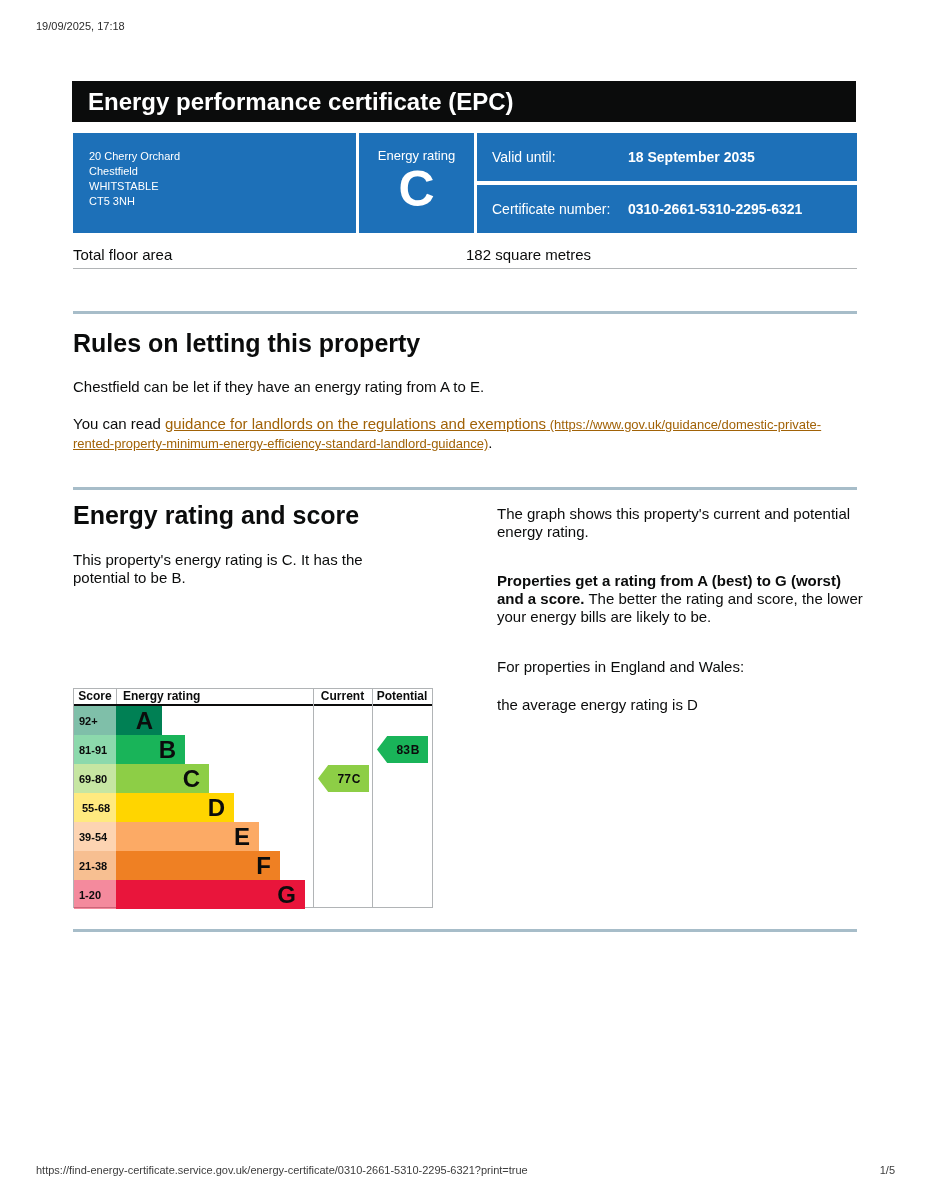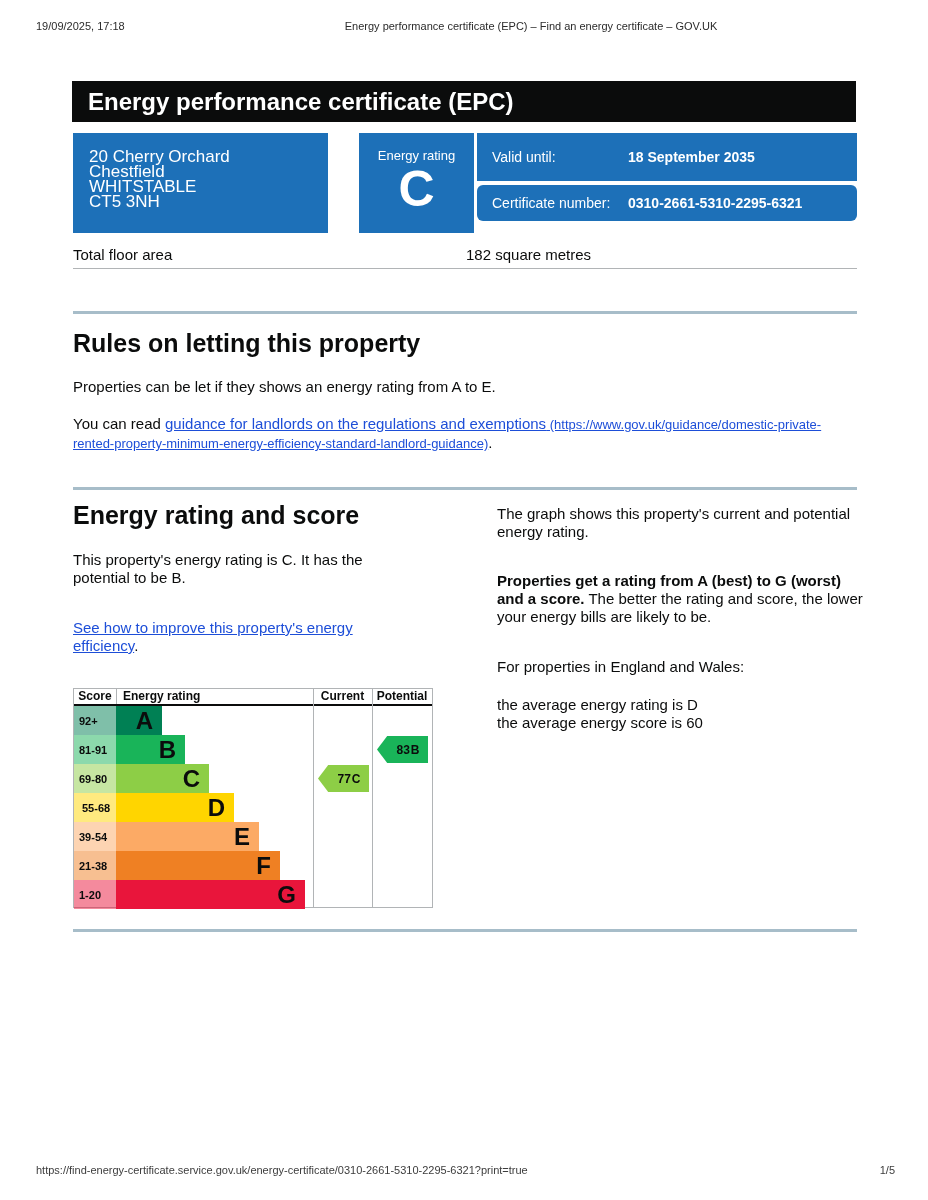--- a/index.html
+++ b/index.html
@@ -6,37 +6,37 @@
   #page{position:relative;width:928px;height:1200px;background:#fff;overflow:hidden;
         font-family:"Liberation Sans", sans-serif;color:#0b0c0c;}
   .meta{position:absolute;font-size:11px;color:#2b2b2b;white-space:nowrap;}
   .meta-date{left:36px;top:20px;}
   .meta-title{left:231px;top:20px;width:600px;text-align:center;}
   .banner{position:absolute;left:72px;top:81px;width:784px;height:41px;background:#0b0c0c;
           display:flex;align-items:center;box-sizing:border-box;padding-left:16px;}
   .banner-title{color:#fff;font-size:24px;font-weight:bold;}
   .summary{position:absolute;left:73px;top:133px;width:784px;height:100px;}
   .panel{position:absolute;box-sizing:border-box;color:#fff;}
-  .addr-panel{left:0;top:0;width:255px;height:100px;padding:16px;font-size:17px;line-height:15px;}
+  .addr-panel{left:0;top:0;width:283px;height:100px;padding:16px;font-size:11px;line-height:15px;}
   .rating-panel{left:286px;top:0;width:115px;height:100px;text-align:center;}
   .rating-label{font-size:13px;margin-top:15px;}
   .rating-letter{font-size:50px;font-weight:bold;line-height:52px;}
   .valid-panel{left:404px;top:0;width:380px;height:48px;}
-  .cert-panel{left:404px;top:52px;width:380px;height:36px;border-radius:6px;}
+  .cert-panel{left:404px;top:52px;width:380px;height:48px;}
   .kv{display:flex;align-items:center;height:100%;font-size:14px;}
   .kv .k{margin-left:15px;width:136px;}
   .kv .v{font-weight:bold;}
   .prop-table{position:absolute;left:73px;top:241px;width:784px;}
   .prop-row{display:flex;align-items:center;height:27px;border-bottom:1px solid #b1b4b6;font-size:15px;}
   .prop-label{width:393px;}
   .hr{position:absolute;left:73px;width:784px;height:3px;background:#a7bdc9;}
   .hr1{top:311px;} .hr2{top:487px;} .hr3{top:929px;}
   .h2{position:absolute;font-size:25px;font-weight:bold;line-height:23px;}
   .body-text{position:absolute;font-size:15px;line-height:18px;}
-  a.govlink{color:#1d4ed8;text-decoration:underline;cursor:pointer;text-align:right;}
+  a.govlink{color:#a16207;text-decoration:underline;cursor:pointer;text-align:right;}
   .link-url{font-size:13px;}
   .chart{position:absolute;left:73px;top:688px;width:360px;height:220px;border:1px solid #b1b4b6;box-sizing:border-box;}
   .chart-header{position:relative;height:15px;border-bottom:2px solid #0b0c0c;font-size:12px;font-weight:bold;line-height:14px;}
   .ch{position:absolute;top:0;}
   .ch-score{left:0;width:42px;text-align:center;}
   .ch-rating{left:42px;padding-left:7px;}
   .ch-current{left:239px;width:59px;text-align:center;}
   .ch-potential{left:298px;width:60px;text-align:center;}
   .chart-rows{position:absolute;left:0;top:17px;width:358px;}
   .chart-row{position:relative;height:29px;}
@@ -53,21 +53,20 @@
   .footer{position:absolute;font-size:11px;color:#3c3c3c;white-space:nowrap;}
   .footer-url{left:36px;top:1164px;}
   .footer-page{right:33px;top:1164px;}
 </style>
 </head>
 <body>
 
 <div id="page">
 
   <div class="meta meta-date">19/09/2025, 17:18</div>
-  <div class="meta meta-title">Energy performance certificate (EPC) – Find an energy certificate – GOV.UK</div>
 
   <div class="banner">
     <span class="banner-title">Energy performance certificate (EPC)</span>
   </div>
 
   <div class="summary">
     <div class="panel addr-panel" id="addr-panel" style="background: rgb(29, 112, 184);">
         <div>20 Cherry Orchard</div>
         <div>Chestfield</div>
         <div>WHITSTABLE</div>
@@ -94,41 +93,37 @@
   <div class="prop-table" id="prop-rows">
       <div class="prop-row">
         <div class="prop-label">Total floor area</div>
         <div>182 square metres</div>
       </div>
     </div>
 
   <div class="hr hr1"></div>
 
   <div class="h2" style="left:73px;top:332px;">Rules on letting this property</div>
-  <div class="body-text" style="left:73px;top:378px;width:784px;">Properties can be let if they shows an energy rating from A to E.</div>
+  <div class="body-text" style="left:73px;top:378px;width:784px;">Chestfield can be let if they have an energy rating from A to E.</div>
   <div class="body-text" style="left:73px;top:415px;width:784px;">
     <span>You can read </span><a class="govlink"><span>guidance for landlords on the regulations and exemptions</span><span class="link-url"> (https://www.gov.uk/guidance/domestic-private-rented-property-minimum-energy-efficiency-standard-landlord-guidance)</span></a><span>.</span>
   </div>
 
   <div class="hr hr2"></div>
 
   <div class="h2" style="left:73px;top:504px;">Energy rating and score</div>
   <div class="body-text" style="left:73px;top:551px;width:315px;">This property's energy rating is C. It has the potential to be B.</div>
-  <div class="body-text" style="left:73px;top:619px;width:315px;">
-    <a class="govlink"><span>See how to improve this property's energy efficiency</span></a><span>.</span>
-  </div>
 
   <div class="body-text" style="left:497px;top:505px;width:368px;">The graph shows this property's current and potential energy rating.</div>
   <div class="body-text" style="left:497px;top:572px;width:368px;">
     <span style="font-weight:bold;">Properties get a rating from A (best) to G (worst) and a score.</span><span> The better the rating and score, the lower your energy bills are likely to be.</span>
   </div>
   <div class="body-text" style="left:497px;top:658px;width:368px;">For properties in England and Wales:</div>
   <div class="body-text" style="left:497px;top:696px;width:368px;">
     <div>the average energy rating is D</div>
-    <div>the average energy score is 60</div>
   </div>
 
   <div class="chart">
     <div class="chart-header">
       <div class="ch ch-score">Score</div>
       <div class="ch ch-rating">Energy rating</div>
       <div class="ch ch-current">Current</div>
       <div class="ch ch-potential">Potential</div>
       <div class="vline vline-score"></div>
     </div>

